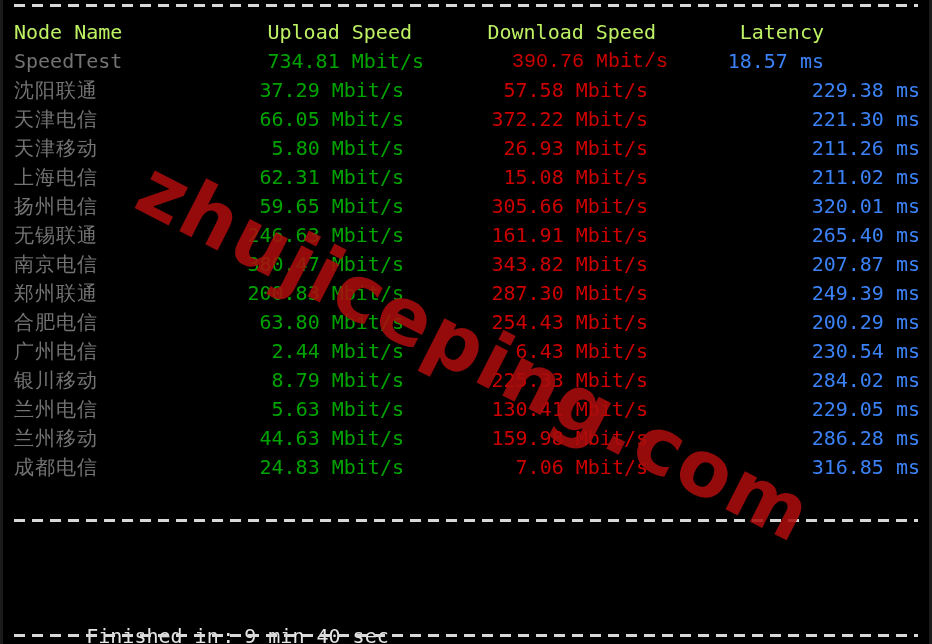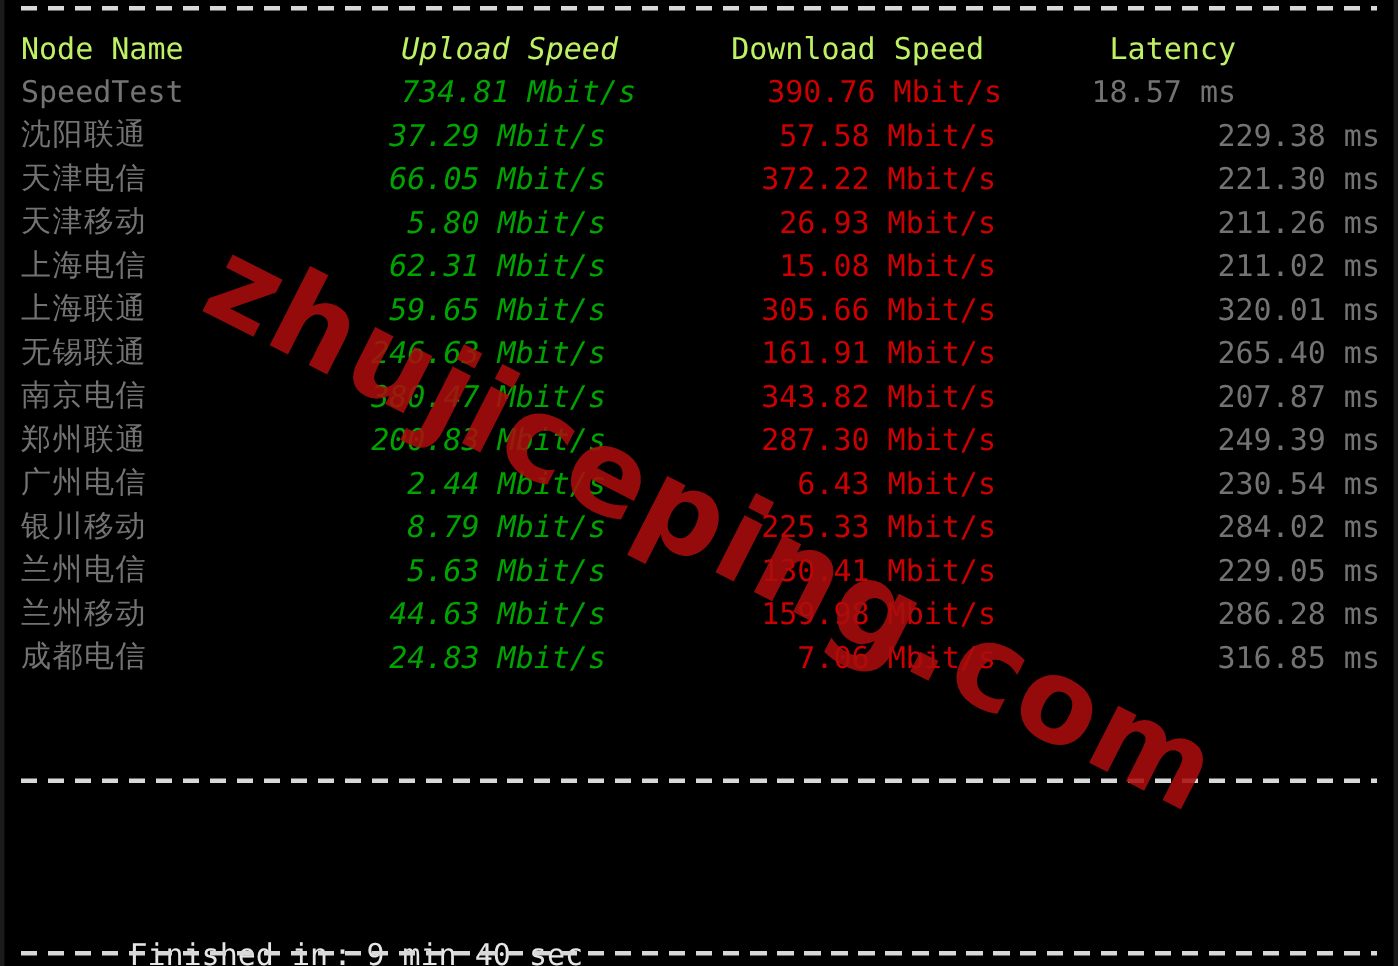--- a/index.html
+++ b/index.html
@@ -57,39 +57,39 @@
     white-space: pre;
   }
   .cell {
     position: absolute;
     top: 0;
     white-space: pre;
   }
 
   
   .c-name      { left: 14px;  text-align: left; }
-  .c-upload    { right: 528px; text-align: right; font-style: italic; }
-  .c-download  { right: 268px; text-align: right; }
+  .c-upload    { right: 528px; text-align: right; }
+  .c-download  { right: 284px; text-align: right; }
   .c-latency   { right: 12px;  text-align: right; }
 
   
   .hdr .c-upload   { right: 520px; }
   .hdr .c-download { right: 276px; }
   .hdr .c-latency  { right: 108px; }
 
   
   .speedtest .c-upload   { right: 508px; }
-  .speedtest .c-download { right: 264px; }
+  .speedtest .c-download { right: 264px; font-family: Liberation Mono, monospace; }
   .speedtest .c-latency  { right: 108px; }
 
   .col-header   { color: #bef264; }
   .col-node     { color: #737373; }
   .col-upload   { color: #00a400; }
   .col-download { color: #cc0000; }
-  .col-latency  { color: #737373; }
+  .col-latency  { color: #3b82f6; }
 
   .cjk {
     font-family: Liberation Serif, serif;
     letter-spacing: 1px;
   }
 
   .summary {
     position: absolute;
     left: 14px;
     top: 535px;
@@ -146,24 +146,25 @@
       <span class="cell c-upload col-upload">734.81 Mbit/s</span>
       <span class="cell c-download col-download">390.76 Mbit/s</span>
       <span class="cell c-latency col-latency">18.57 ms</span>
     </div>
 
     <div id="rows-container">
         <div class="row"><span class="cell c-name col-node cjk">沈阳联通</span><span class="cell c-upload col-upload">37.29 Mbit/s</span><span class="cell c-download col-download">57.58 Mbit/s</span><span class="cell c-latency col-latency">229.38 ms</span></div>
         <div class="row"><span class="cell c-name col-node cjk">天津电信</span><span class="cell c-upload col-upload">66.05 Mbit/s</span><span class="cell c-download col-download">372.22 Mbit/s</span><span class="cell c-latency col-latency">221.30 ms</span></div>
         <div class="row"><span class="cell c-name col-node cjk">天津移动</span><span class="cell c-upload col-upload">5.80 Mbit/s</span><span class="cell c-download col-download">26.93 Mbit/s</span><span class="cell c-latency col-latency">211.26 ms</span></div>
         <div class="row"><span class="cell c-name col-node cjk">上海电信</span><span class="cell c-upload col-upload">62.31 Mbit/s</span><span class="cell c-download col-download">15.08 Mbit/s</span><span class="cell c-latency col-latency">211.02 ms</span></div>
-        <div class="row"><span class="cell c-name col-node cjk">上海联通</span><span class="cell c-upload col-upload">59.65 Mbit/s</span><span class="cell c-download col-download">305.66 Mbit/s</span><span class="cell c-latency col-latency">320.01 ms</span></div>
+        <div class="row"><span class="cell c-name col-node cjk">扬州电信</span><span class="cell c-upload col-upload">59.65 Mbit/s</span><span class="cell c-download col-download">305.66 Mbit/s</span><span class="cell c-latency col-latency">320.01 ms</span></div>
         <div class="row"><span class="cell c-name col-node cjk">无锡联通</span><span class="cell c-upload col-upload">246.63 Mbit/s</span><span class="cell c-download col-download">161.91 Mbit/s</span><span class="cell c-latency col-latency">265.40 ms</span></div>
         <div class="row"><span class="cell c-name col-node cjk">南京电信</span><span class="cell c-upload col-upload">380.47 Mbit/s</span><span class="cell c-download col-download">343.82 Mbit/s</span><span class="cell c-latency col-latency">207.87 ms</span></div>
         <div class="row"><span class="cell c-name col-node cjk">郑州联通</span><span class="cell c-upload col-upload">200.83 Mbit/s</span><span class="cell c-download col-download">287.30 Mbit/s</span><span class="cell c-latency col-latency">249.39 ms</span></div>
+        <div class="row"><span class="cell c-name col-node cjk">合肥电信</span><span class="cell c-upload col-upload">63.80 Mbit/s</span><span class="cell c-download col-download">254.43 Mbit/s</span><span class="cell c-latency col-latency">200.29 ms</span></div>
         <div class="row"><span class="cell c-name col-node cjk">广州电信</span><span class="cell c-upload col-upload">2.44 Mbit/s</span><span class="cell c-download col-download">6.43 Mbit/s</span><span class="cell c-latency col-latency">230.54 ms</span></div>
         <div class="row"><span class="cell c-name col-node cjk">银川移动</span><span class="cell c-upload col-upload">8.79 Mbit/s</span><span class="cell c-download col-download">225.33 Mbit/s</span><span class="cell c-latency col-latency">284.02 ms</span></div>
         <div class="row"><span class="cell c-name col-node cjk">兰州电信</span><span class="cell c-upload col-upload">5.63 Mbit/s</span><span class="cell c-download col-download">130.41 Mbit/s</span><span class="cell c-latency col-latency">229.05 ms</span></div>
         <div class="row"><span class="cell c-name col-node cjk">兰州移动</span><span class="cell c-upload col-upload">44.63 Mbit/s</span><span class="cell c-download col-download">159.98 Mbit/s</span><span class="cell c-latency col-latency">286.28 ms</span></div>
         <div class="row"><span class="cell c-name col-node cjk">成都电信</span><span class="cell c-upload col-upload">24.83 Mbit/s</span><span class="cell c-download col-download">7.06 Mbit/s</span><span class="cell c-latency col-latency">316.85 ms</span></div>
       </div>
 
   </div>
 
   <div class="rule rule-mid"></div>

